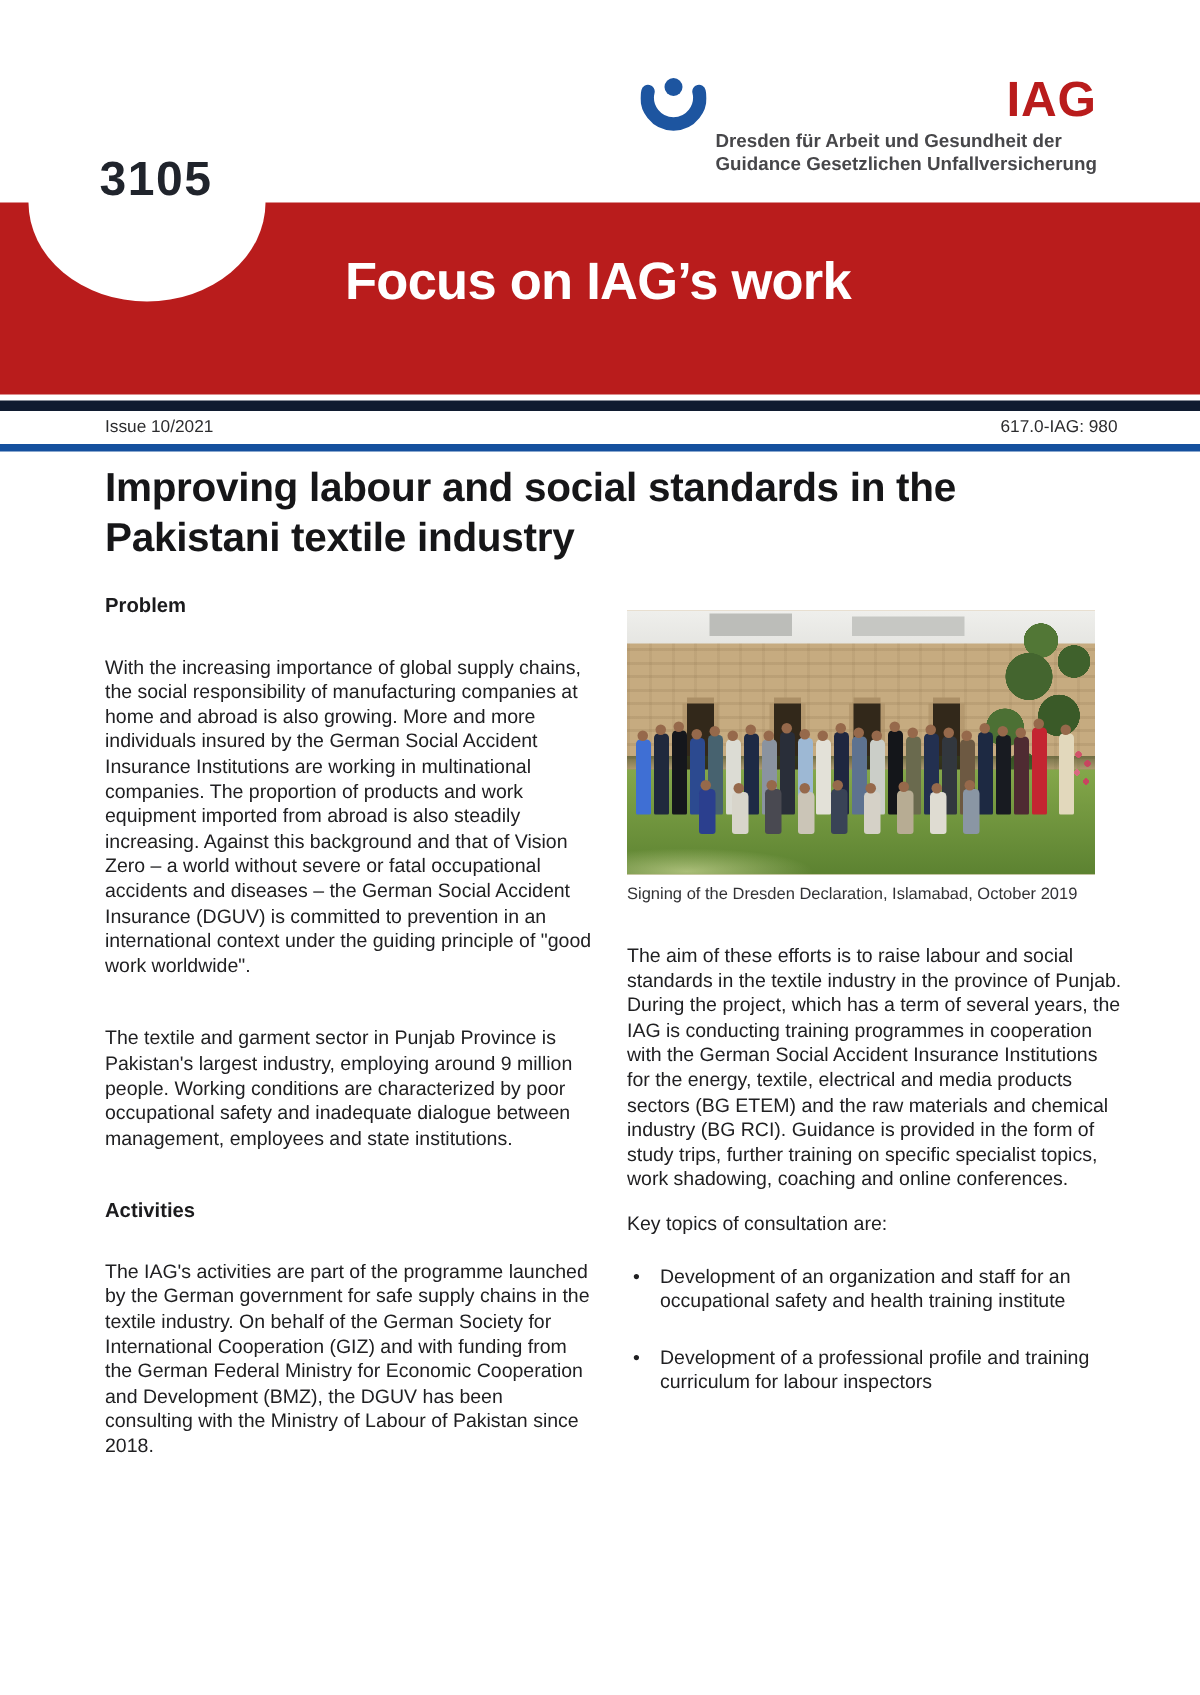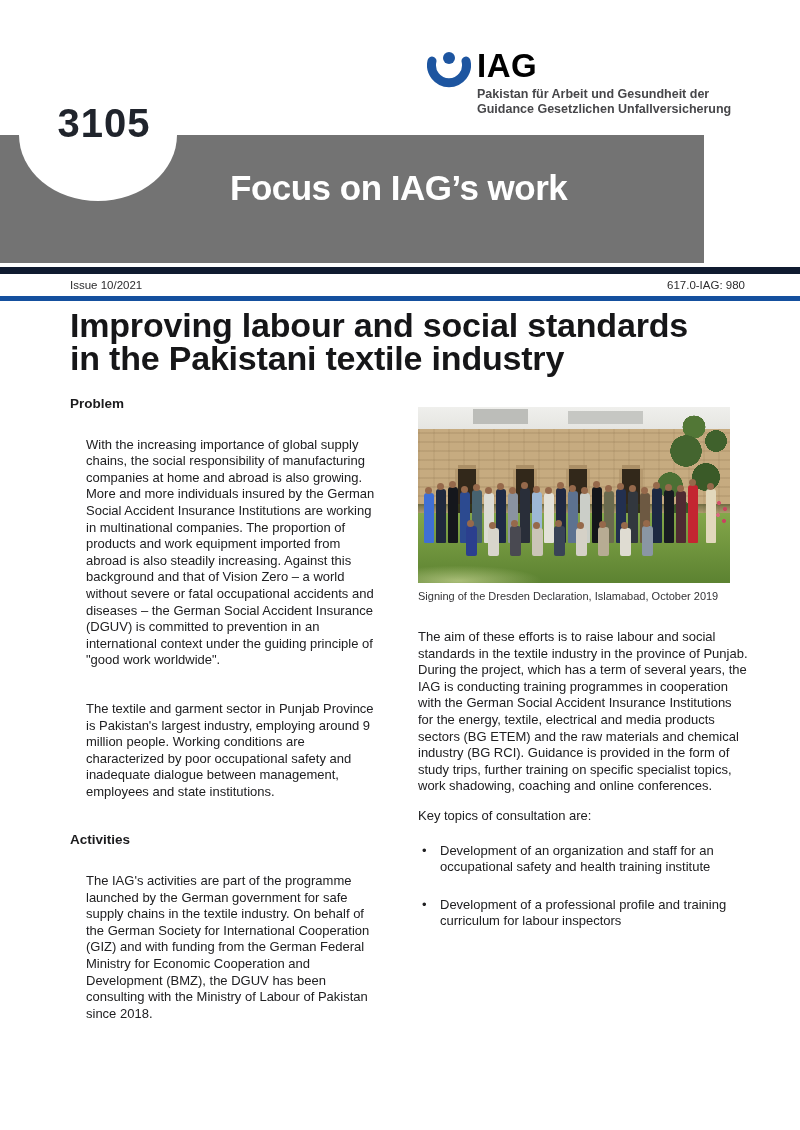--- a/index.html
+++ b/index.html
@@ -6,30 +6,30 @@
   html,body { background:#ffffff; }
   .page {
     position:relative; width:800px; height:1130px; margin:0 auto;
     background:#ffffff; overflow:hidden;
     font-family:"Liberation Sans", sans-serif; color:#202022;
   }
 
   
   .logo { position:absolute; left:427px; top:48px; display:flex; }
   .logo-icon { width:44px; height:44px; margin-right:6px; }
-  .logo-text .brand { font-size:33px; font-weight:bold; color:#000000; line-height:36px; letter-spacing:0.5px; }
+  .logo-text .brand { font-size:33px; font-weight:bold; color:#b91c1c; line-height:36px; letter-spacing:0.5px;text-align:right; }
   .logo-text .sub { font-size:12.5px; font-weight:bold; color:#47474a; line-height:14.5px; margin-top:3px; }
 
   .doc-number {
     position:absolute; left:48px; top:101px; width:112px; text-align:center;
-    font-size:40px; font-weight:bold; color:#20242c; z-index:5; letter-spacing:1px;
-  }
-
-  
-  .banner { position:absolute; left:0; top:135px; width:704px; height:128px; background:#737373; }
+    font-size:32px; font-weight:bold; color:#20242c; z-index:5; letter-spacing:1px;
+  }
+
+  
+  .banner { position:absolute; left:0; top:135px; width:800px; height:128px; background:#b91c1c; }
   .banner-notch {
     position:absolute; left:19px; top:-66px; width:158px; height:132px;
     background:#ffffff; border-radius:50%;
   }
   .banner-title {
     position:absolute; left:230px; top:33px; color:#ffffff;
     font-size:35px; font-weight:bold; letter-spacing:-0.5px;
   }
 
   .dark-bar { position:absolute; left:0; top:267px; width:800px; height:7px; background:#101b30; }
@@ -37,31 +37,31 @@
   .issue-row {
     position:absolute; left:70px; right:55px; top:279px; height:14px;
     display:flex; justify-content:space-between;
     font-size:11.5px; color:#2c2c2e;gap:10px;
   }
   .blue-rule { position:absolute; left:0; top:296px; width:800px; height:5px; background:#15509e; }
 
   
   .article-title {
     position:absolute; left:70px; top:309px; width:640px;
-    font-size:34px; font-weight:bold; line-height:33px; color:#161618; letter-spacing:-0.2px;
+    font-size:27px; font-weight:bold; line-height:33px; color:#161618; letter-spacing:-0.2px;
   }
 
   
   .col { position:absolute; font-size:13px; line-height:16.6px; color:#202022; }
   .col-left  { left:70px;  top:396px; width:326px; }
   .col-right { left:418px; top:407px; width:330px; }
 
   .sec-head { font-size:13.5px; font-weight:bold; color:#1b1b1d; margin:0 0 24px; }
   .sec-head.activities { margin-top:3px; }
-  .col p { margin:0 16px 32px; }
+  .col p { margin:0 0 32px; }
 
   
   .photo {
     position:relative; width:312px; height:176px; overflow:hidden; background:#cdb68f;
   }
   .ph-sky { position:absolute; left:0; top:0; width:100%; height:28px; background:linear-gradient(#efefec,#e3e3df); }
   .ph-bldg1 { position:absolute; left:55px; top:2px; width:55px; height:15px; background:#bcbdb9; }
   .ph-bldg2 { position:absolute; left:150px; top:4px; width:75px; height:13px; background:#c6c7c3; }
   .ph-wall {
     position:absolute; left:0; top:22px; width:100%; height:86px;
@@ -138,21 +138,21 @@
 <div class="page">
 
   <div class="logo">
     <svg class="logo-icon" viewBox="0 0 44 44">
       <path d="M5 13 A 17.5 17.5 0 1 0 39 13" fill="none" stroke="#1d55a0" stroke-width="9" stroke-linecap="round"></path>
       <circle cx="22" cy="10" r="6" fill="#1d55a0"></circle>
     </svg>
     <div class="logo-text">
       <div class="brand">IAG</div>
       <div class="sub">
-        <div>Pakistan für Arbeit und Gesundheit der</div>
+        <div>Dresden für Arbeit und Gesundheit der</div>
         <div>Guidance Gesetzlichen Unfallversicherung</div>
       </div>
     </div>
   </div>
 
   <div class="doc-number">3105</div>
 
   <div class="banner">
     <div class="banner-notch"></div>
     <div class="banner-title">Focus on IAG’s work</div>

